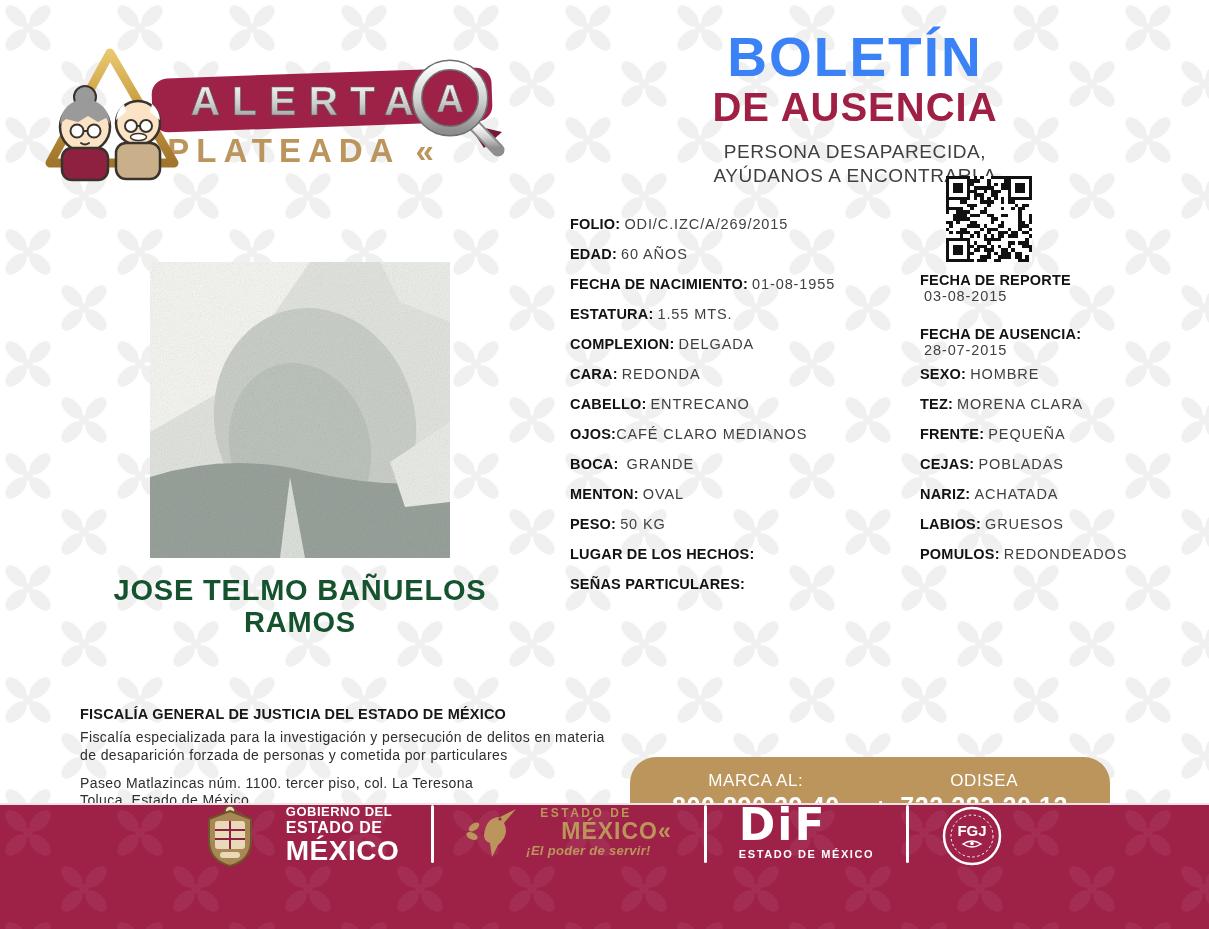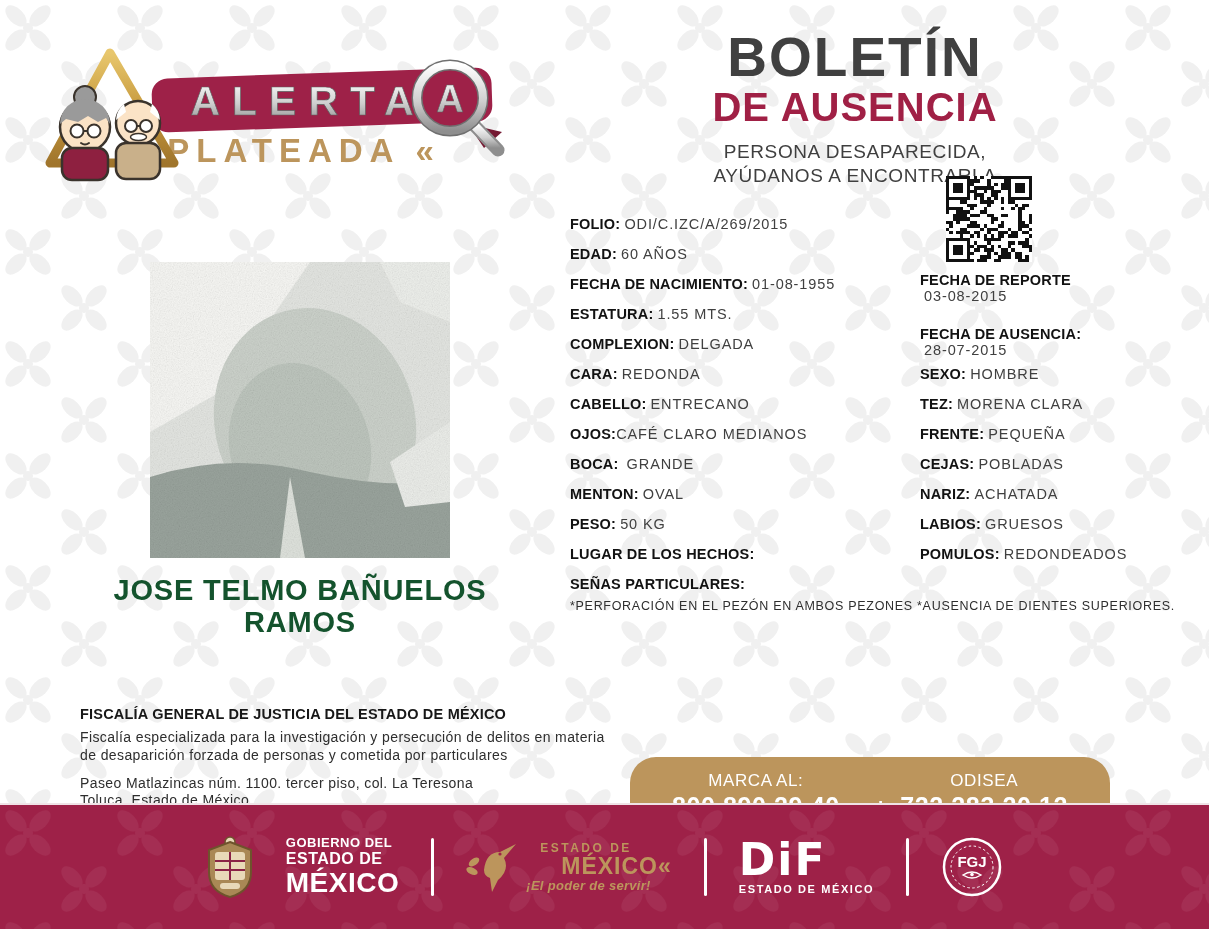--- a/index.html
+++ b/index.html
@@ -7,21 +7,21 @@
     position:relative; width:1209px; height:929px; margin:0 auto;
     background:#ffffff; overflow:hidden;
     font-family:"Liberation Sans", sans-serif;
     color:#1d1d1b;
   }
   .bg-pattern { position:absolute; left:0; top:0; z-index:0; }
   .layer { position:absolute; z-index:2; }
 
   
   .title-block { left:655px; top:28px; width:400px; text-align:center; }
-  .title-l1 { font-size:55px; line-height:58px; font-weight:800; color:#404040; letter-spacing:2px; }
+  .title-l1 { font-size:55px; line-height:58px; font-weight:800; color:#3b82f6; letter-spacing:2px; }
   .title-l2 { font-size:40px; line-height:42px; font-weight:800; color:#a02045; letter-spacing:1px; }
   .subtitle { margin-top:12px; font-size:19px; line-height:24px; color:#3f3f3f; letter-spacing:0.6px; font-weight:500; }
 
   
   .qr-box { left:946px; top:176px; width:86px; height:86px; background:#fff; }
 
   
   .photo-box { left:150px; top:262px; width:300px; height:296px; }
 
   
@@ -54,21 +54,21 @@
     display:flex; align-items:center; justify-content:space-between; padding:0 42px; }
   .pb-group { text-align:center; }
   .pb-label { font-size:17px; font-weight:500; letter-spacing:0.6px; }
   .pb-num   { font-size:25px; font-weight:800; letter-spacing:0.6px; margin-top:1px; }
   .pb-oal   { font-size:19px; font-weight:800; padding-top:24px; }
 
   
   .footer { left:0; top:803px; width:1209px; height:126px; box-sizing:border-box;
     background:#9e2148; border-top:2px solid #efe2e6; }
   .footer-pattern { position:absolute; left:0; top:0; }
-  .footer-inner { position:relative; height:100%; display:flex; align-items:center; justify-content:center; gap:32px; z-index:2; }
+  .footer-inner { position:relative; height:100%; display:flex; align-items:flex-start; justify-content:center; gap:32px; z-index:2; }
   .fdivider { width:3px; height:58px; background:#ffffff; border-radius:2px; }
   .gob-text { color:#ffffff; font-weight:800; line-height:1.08; }
   .gob-l1 { font-size:13px; letter-spacing:0.5px; }
   .gob-l2 { font-size:16px; letter-spacing:0.5px; }
   .gob-l3 { font-size:28px; letter-spacing:0.5px; }
   .edomex { display:flex; align-items:center; gap:8px; }
   .edomex-text { color:#bc955c; line-height:1.05; }
   .edx-l1 { font-size:12px; letter-spacing:2.5px; font-weight:600; padding-left:14px; }
   .edx-l2 { font-size:23px; font-weight:800; letter-spacing:1px;margin-left:35px; }
   .edx-l3 { font-size:13px; font-style:italic; font-weight:600; letter-spacing:0.3px; }
@@ -525,21 +525,20 @@
     <div class="field"><span class="flabel">COMPLEXION:</span> <span class="fvalue">DELGADA</span></div>
     <div class="field"><span class="flabel">CARA:</span> <span class="fvalue">REDONDA</span></div>
     <div class="field"><span class="flabel">CABELLO:</span> <span class="fvalue">ENTRECANO</span></div>
     <div class="field"><span class="flabel">OJOS:</span><span class="fvalue">CAFÉ CLARO MEDIANOS</span></div>
     <div class="field"><span class="flabel">BOCA:</span>&nbsp; <span class="fvalue">GRANDE</span></div>
     <div class="field"><span class="flabel">MENTON:</span> <span class="fvalue">OVAL</span></div>
     <div class="field"><span class="flabel">PESO:</span> <span class="fvalue">50 KG</span></div>
     <div class="subhead"><span class="flabel">LUGAR DE LOS HECHOS:</span></div>
     <div class="gap7"></div>
     <div class="subhead"><span class="flabel">SEÑAS PARTICULARES:</span></div>
-    <div class="smallline">*PERFORACIÓN EN EL PEZÓN  EN AMBOS PEZONES *AUSENCIA  DE DIENTES SUPERIORES.</div>
   </div>
 
   <div class="layer col-right">
     <div class="field stacked h54">
         <span class="flabel">FECHA DE REPORTE</span>
         <span class="fvalue">03-08-2015</span>
       </div>
     <div class="field stacked h40">
         <span class="flabel">FECHA DE AUSENCIA:</span>
         <span class="fvalue">28-07-2015</span>

